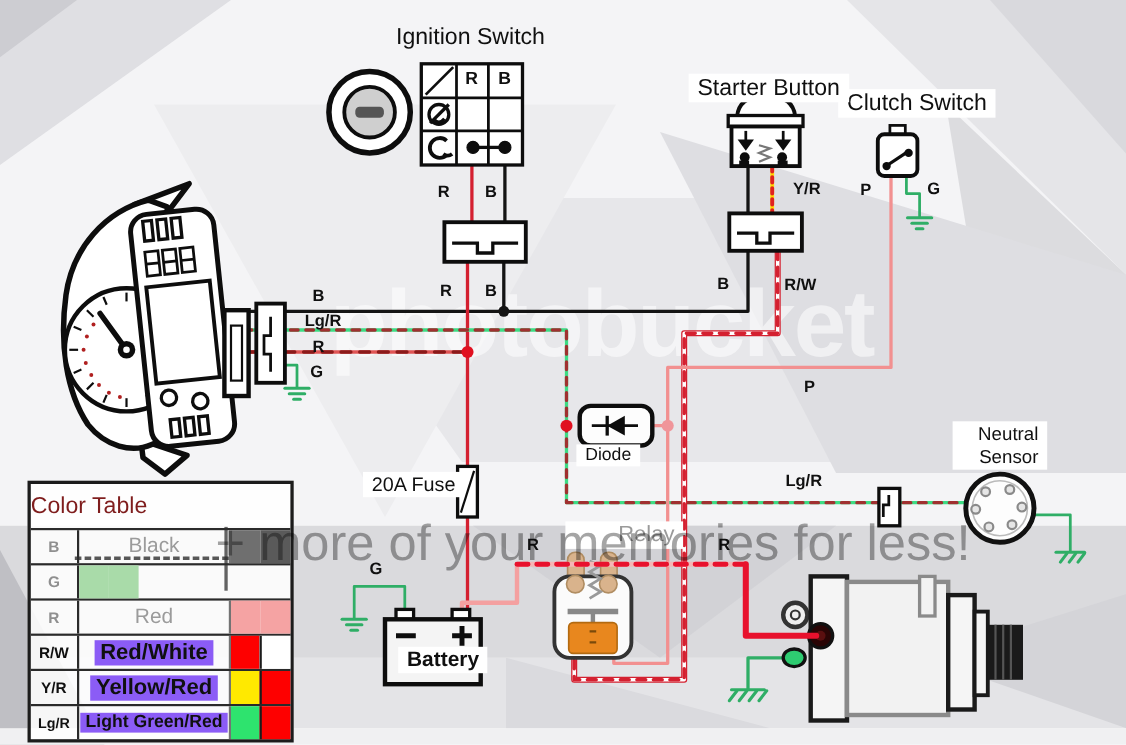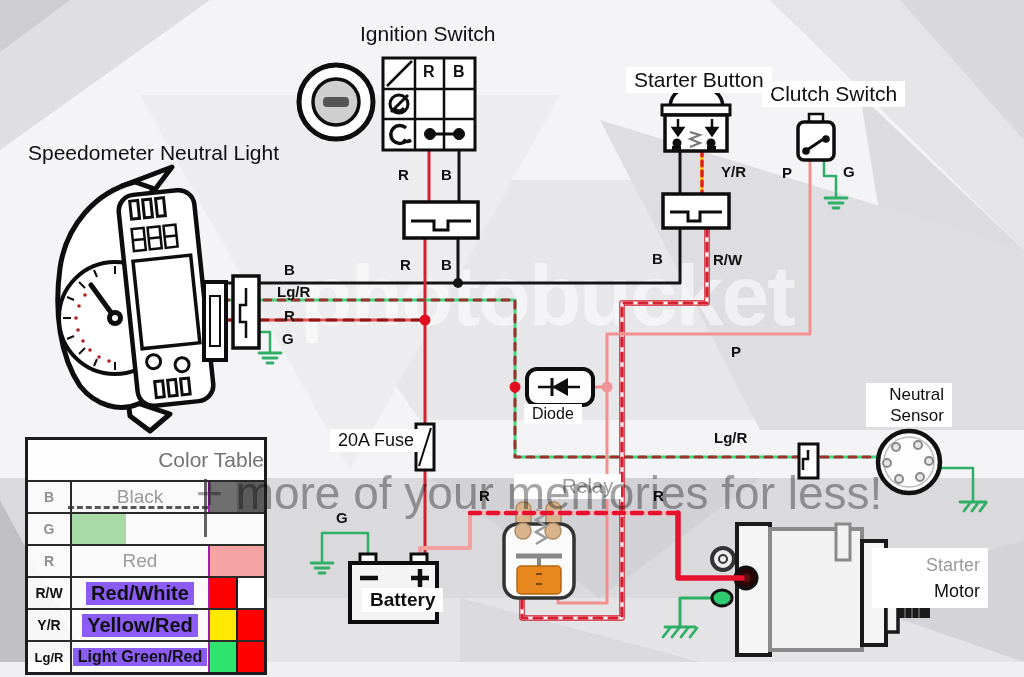--- a/index.html
+++ b/index.html
@@ -16,27 +16,27 @@
              opacity:.75;z-index:8;}
   .wl{position:absolute;font-weight:bold;font-size:15px;color:#101010;z-index:5;white-space:nowrap;}
   .cmp-label{position:absolute;z-index:5;color:#101010;white-space:nowrap;}
   .boxed{background:#fff;padding:1px 8px;}
   .title-lg{font-size:21px;}
   .gray-txt{color:#9a9a9a;}
   .center-txt{text-align:right;}
   
   #color-table{position:absolute;left:25px;top:437px;width:236px;z-index:6;
                border:3px solid #1c1c1c;background:rgba(255,255,255,0.85);}
-  .ct-header{height:40px;line-height:40px;text-align:right;font-size:21px;color:#737373;
+  .ct-header{height:40px;line-height:40px;text-align:left;font-size:21px;color:#7f1d1d;
              border-bottom:2px solid #2a2a2a;}
   .ct-row{display:flex;height:30px;border-bottom:2px solid #2a2a2a;}
   .ct-row:last-child{border-bottom:none;}
   .ct-code{width:42px;border-right:2px solid #2a2a2a;display:flex;align-items:center;
            justify-content:center;font-weight:bold;font-size:14px;}
-  .ct-name{flex:1;display:flex;align-items:center;justify-content:center;border-right:2px solid #a21caf;text-align:center;}
+  .ct-name{flex:1;display:flex;align-items:center;justify-content:center;border-right:2px solid #737373;text-align:center;}
   .ct-sw{width:54px;display:flex;}
   .half{flex:1;}
   .dual .h2{border-left:2px solid #1c1c1c;}
   .faded .ct-code{color:#8f8f8f;}
   .faded .nm{color:#9b9b9b;font-size:19px;}
   .vivid .ct-code{color:#101010;}
   .vivid .nm{background:#8b5cf6;padding:0 5px;font-weight:bold;font-size:20px;color:#101010;}
 </style>
 </head>
 <body>
@@ -371,33 +371,28 @@
   <div class="wl" style="left:843px;top:163px;">G</div>
   <div class="wl" style="left:731px;top:343px;">P</div>
   <div class="wl" style="left:714px;top:429px;">Lg/R</div>
   <div class="wl" style="left:479px;top:487px;">R</div>
   <div class="wl" style="left:653px;top:487px;">R</div>
   <div class="wl" style="left:336px;top:509px;">G</div>
 
   <div class="cmp-label title-lg" style="left:360px;top:22px;">Ignition Switch</div>
   <div class="cmp-label title-lg boxed" style="left:762px;top:81px;">Clutch Switch</div>
   <div class="cmp-label title-lg boxed" style="left:626px;top:67px;">Starter Button</div>
-  <div class="cmp-label title-lg" style="left:28px;top:141px;">Speedometer Neutral Light</div>
   <div class="cmp-label boxed" style="left:330px;top:429px;font-size:18px;">20A Fuse</div>
   <div class="cmp-label boxed" style="left:524px;top:404px;font-size:16px;">Diode</div>
   <div class="cmp-label boxed gray-txt" style="left:514px;top:474px;font-size:20px;padding-left:48px;">Relay</div>
   <div class="cmp-label boxed" style="left:362px;top:588px;font-size:19px;font-weight:bold;">Battery</div>
   <div class="cmp-label boxed center-txt" style="left:866px;top:383px;width:70px;font-size:17px;line-height:21px;">
     <div>Neutral</div>
     <div>Sensor</div>
   </div>
-  <div class="cmp-label boxed center-txt" style="left:872px;top:548px;width:100px;font-size:18px;line-height:26px;padding:4px 8px;">
-    <div class="gray-txt">Starter</div>
-    <div>Motor</div>
-  </div>
 
   <div id="color-table">
     <div class="ct-header">Color Table</div>
     <div class="ct-row faded">
       <div class="ct-code">B</div>
       <div class="ct-name">
           <span class="nm">Black</span>
         </div>
       <div class="ct-sw">
           <div class="half" style="background: rgb(111, 111, 111);"></div>

